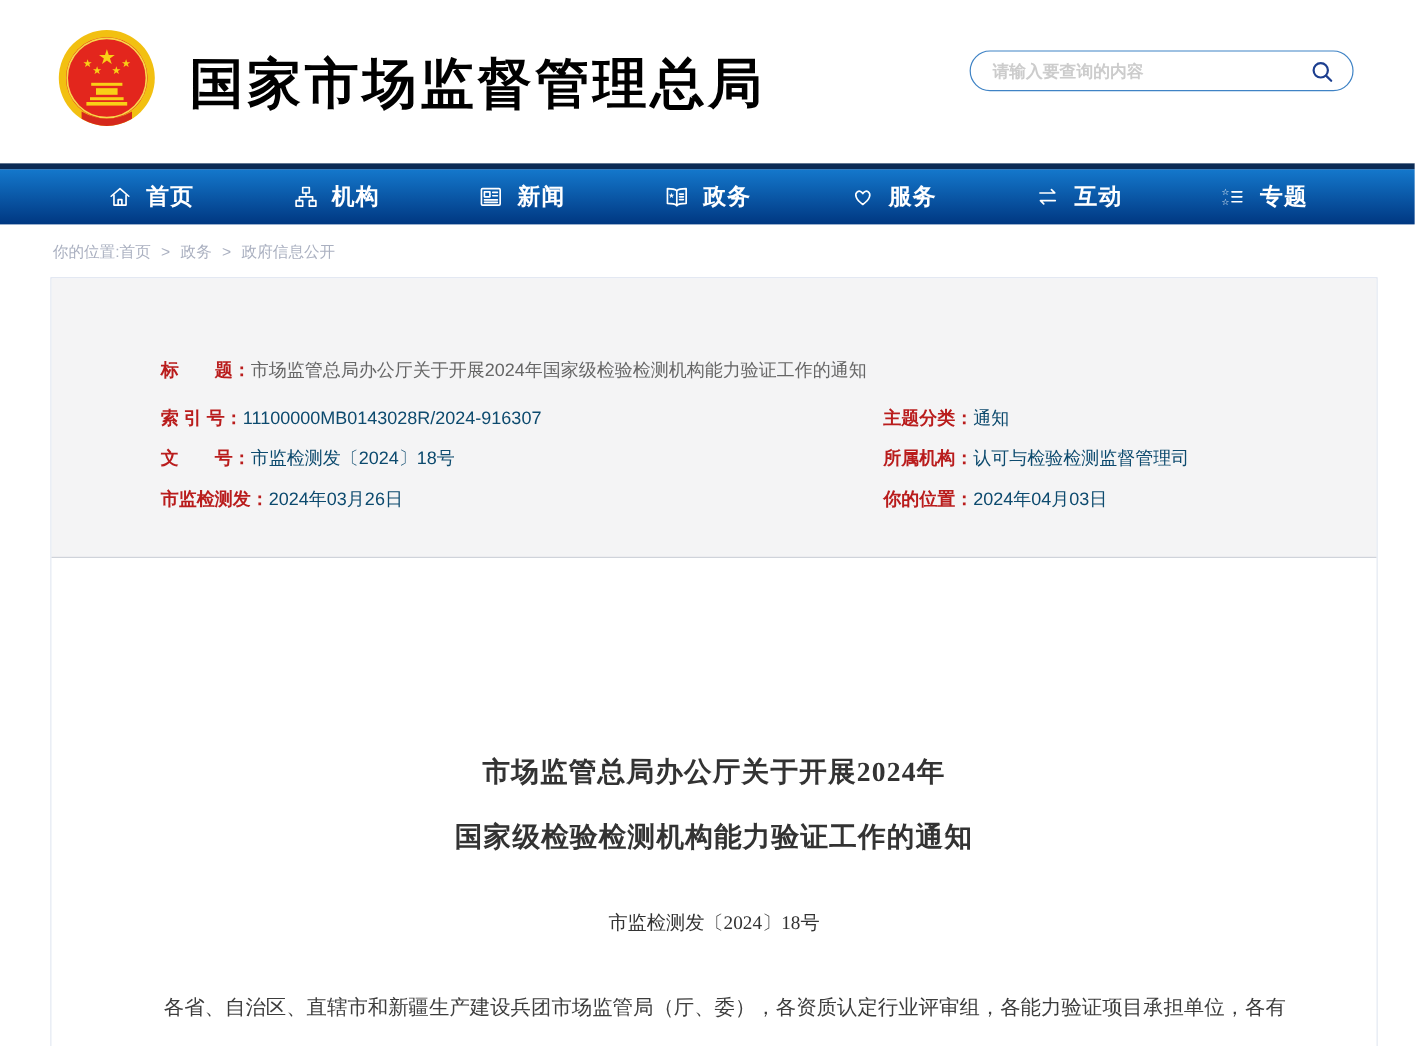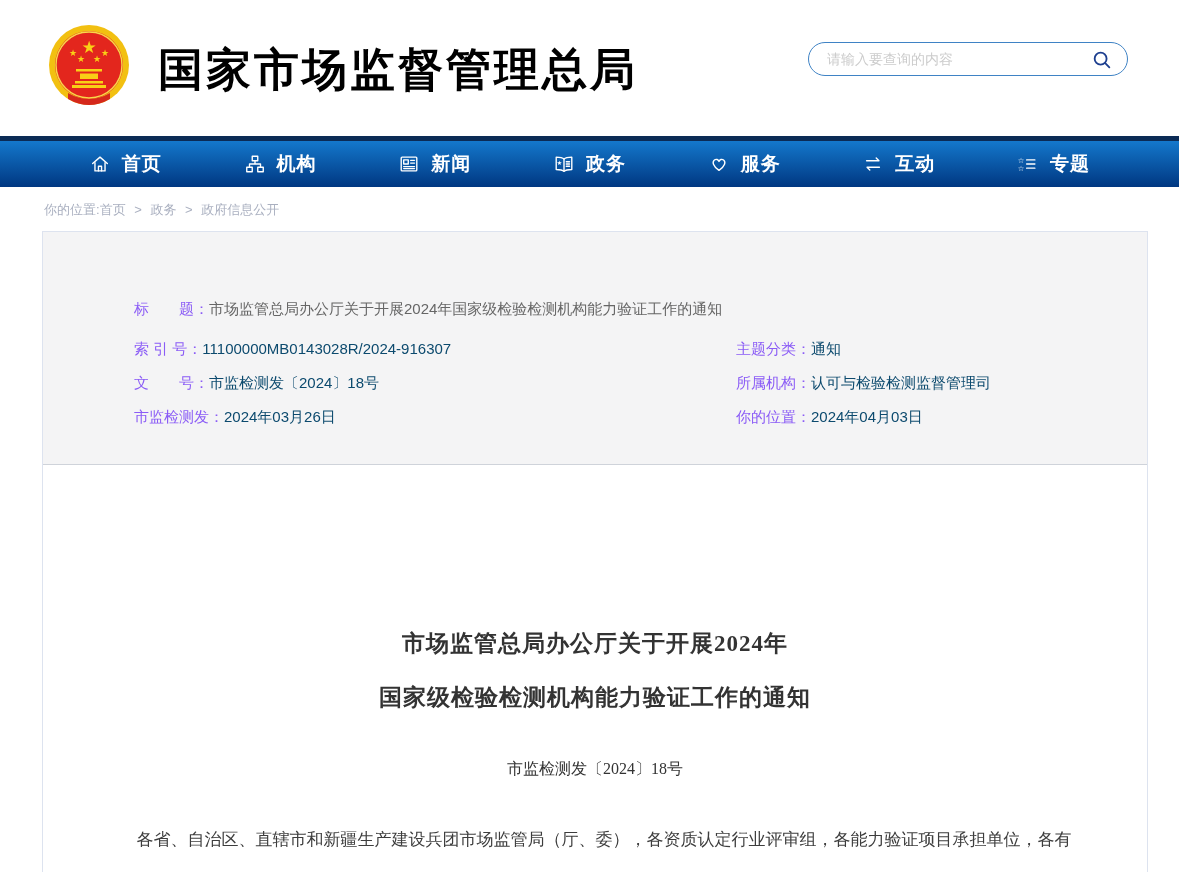--- a/index.html
+++ b/index.html
@@ -9,21 +9,21 @@
   
   .header { position:relative; height:136px; background:#fff; }
   .logo { position:absolute; left:47px; top:24px; width:84px; height:84px; }
   .site-title { position:absolute; left:158px; top:26px; font-size:45px; font-weight:bold;
                 color:#000000; letter-spacing:3px; font-family:"Liberation Sans",sans-serif;margin-top:14px; }
   .site-subtitle { position:absolute; left:150px; top:83px; font-size:15px; font-weight:bold;
                    color:#d43c2f; letter-spacing:4.2px; }
   .search-box { position:absolute; right:51px; top:42px; width:320px; height:34px;
                 border:1px solid #3f83c5; border-radius:17px; background:#fff;
                 display:flex; align-items:center; padding:0 12px 0 18px; }
-  .search-box input { flex:1; border:none; outline:none; font-size:14px; color:#555; background:transparent; }
+  .search-box input { flex:1; border:none; outline:none; font-size:14px; color:#555; background:transparent;font-weight:bold; }
   .search-box input::placeholder { color:#ccc; }
   .search-btn { width:26px; height:26px; border:none; background:transparent; cursor:pointer;
                 display:flex; align-items:center; justify-content:center; }
 
   
   .nav { height:51px; border-top:5px solid #0b2b55;
          background:linear-gradient(#1478cc,#003781);
          display:flex; align-items:center; justify-content:space-around; padding:0 48px; }
   .nav-item { display:flex; align-items:center; gap:11px; color:#fff; font-size:19px;
               font-weight:bold; cursor:pointer; letter-spacing:1px; }
@@ -34,21 +34,21 @@
   .breadcrumb a { color:#aab0c0; text-decoration:none; cursor:pointer; }
   .crumb-sep { margin:0 5px; }
 
   
   .panel { width:1106px; margin-left:42px; border:1px solid #dde3ef; }
   .meta { background:#f4f4f5; border-bottom:1px solid #cfd3da;
           padding:60px 0 30px 91px; }
   .meta-grid { display:grid; grid-template-columns:602px 1fr; font-size:15px; }
   .meta-row { line-height:34px; white-space:nowrap; }
   .meta-row.full { grid-column:1 / span 2; margin-bottom:6px; }
-  .meta-label { font-weight:normal; color:#8b5cf6; }
+  .meta-label { font-weight:bold; color:#b91c1c; }
   .meta-value { color:#0c4a6e; }
   .meta-value.dark { color:#666; }
 
   
   .doc { background:#fff; height:430px; padding-top:152px; text-align:center;
          font-family:"Liberation Serif","DejaVu Serif",serif; color:#333; }
   .doc-title { font-size:23px; font-weight:bold; line-height:54px; letter-spacing:1px; }
   .doc-number { margin-top:34px; font-size:16px; }
   .doc-para { margin:38px auto 0; width:985px; text-align:left; text-indent:2em;
               font-size:17px; line-height:43px; color:#3d3d3d; }

